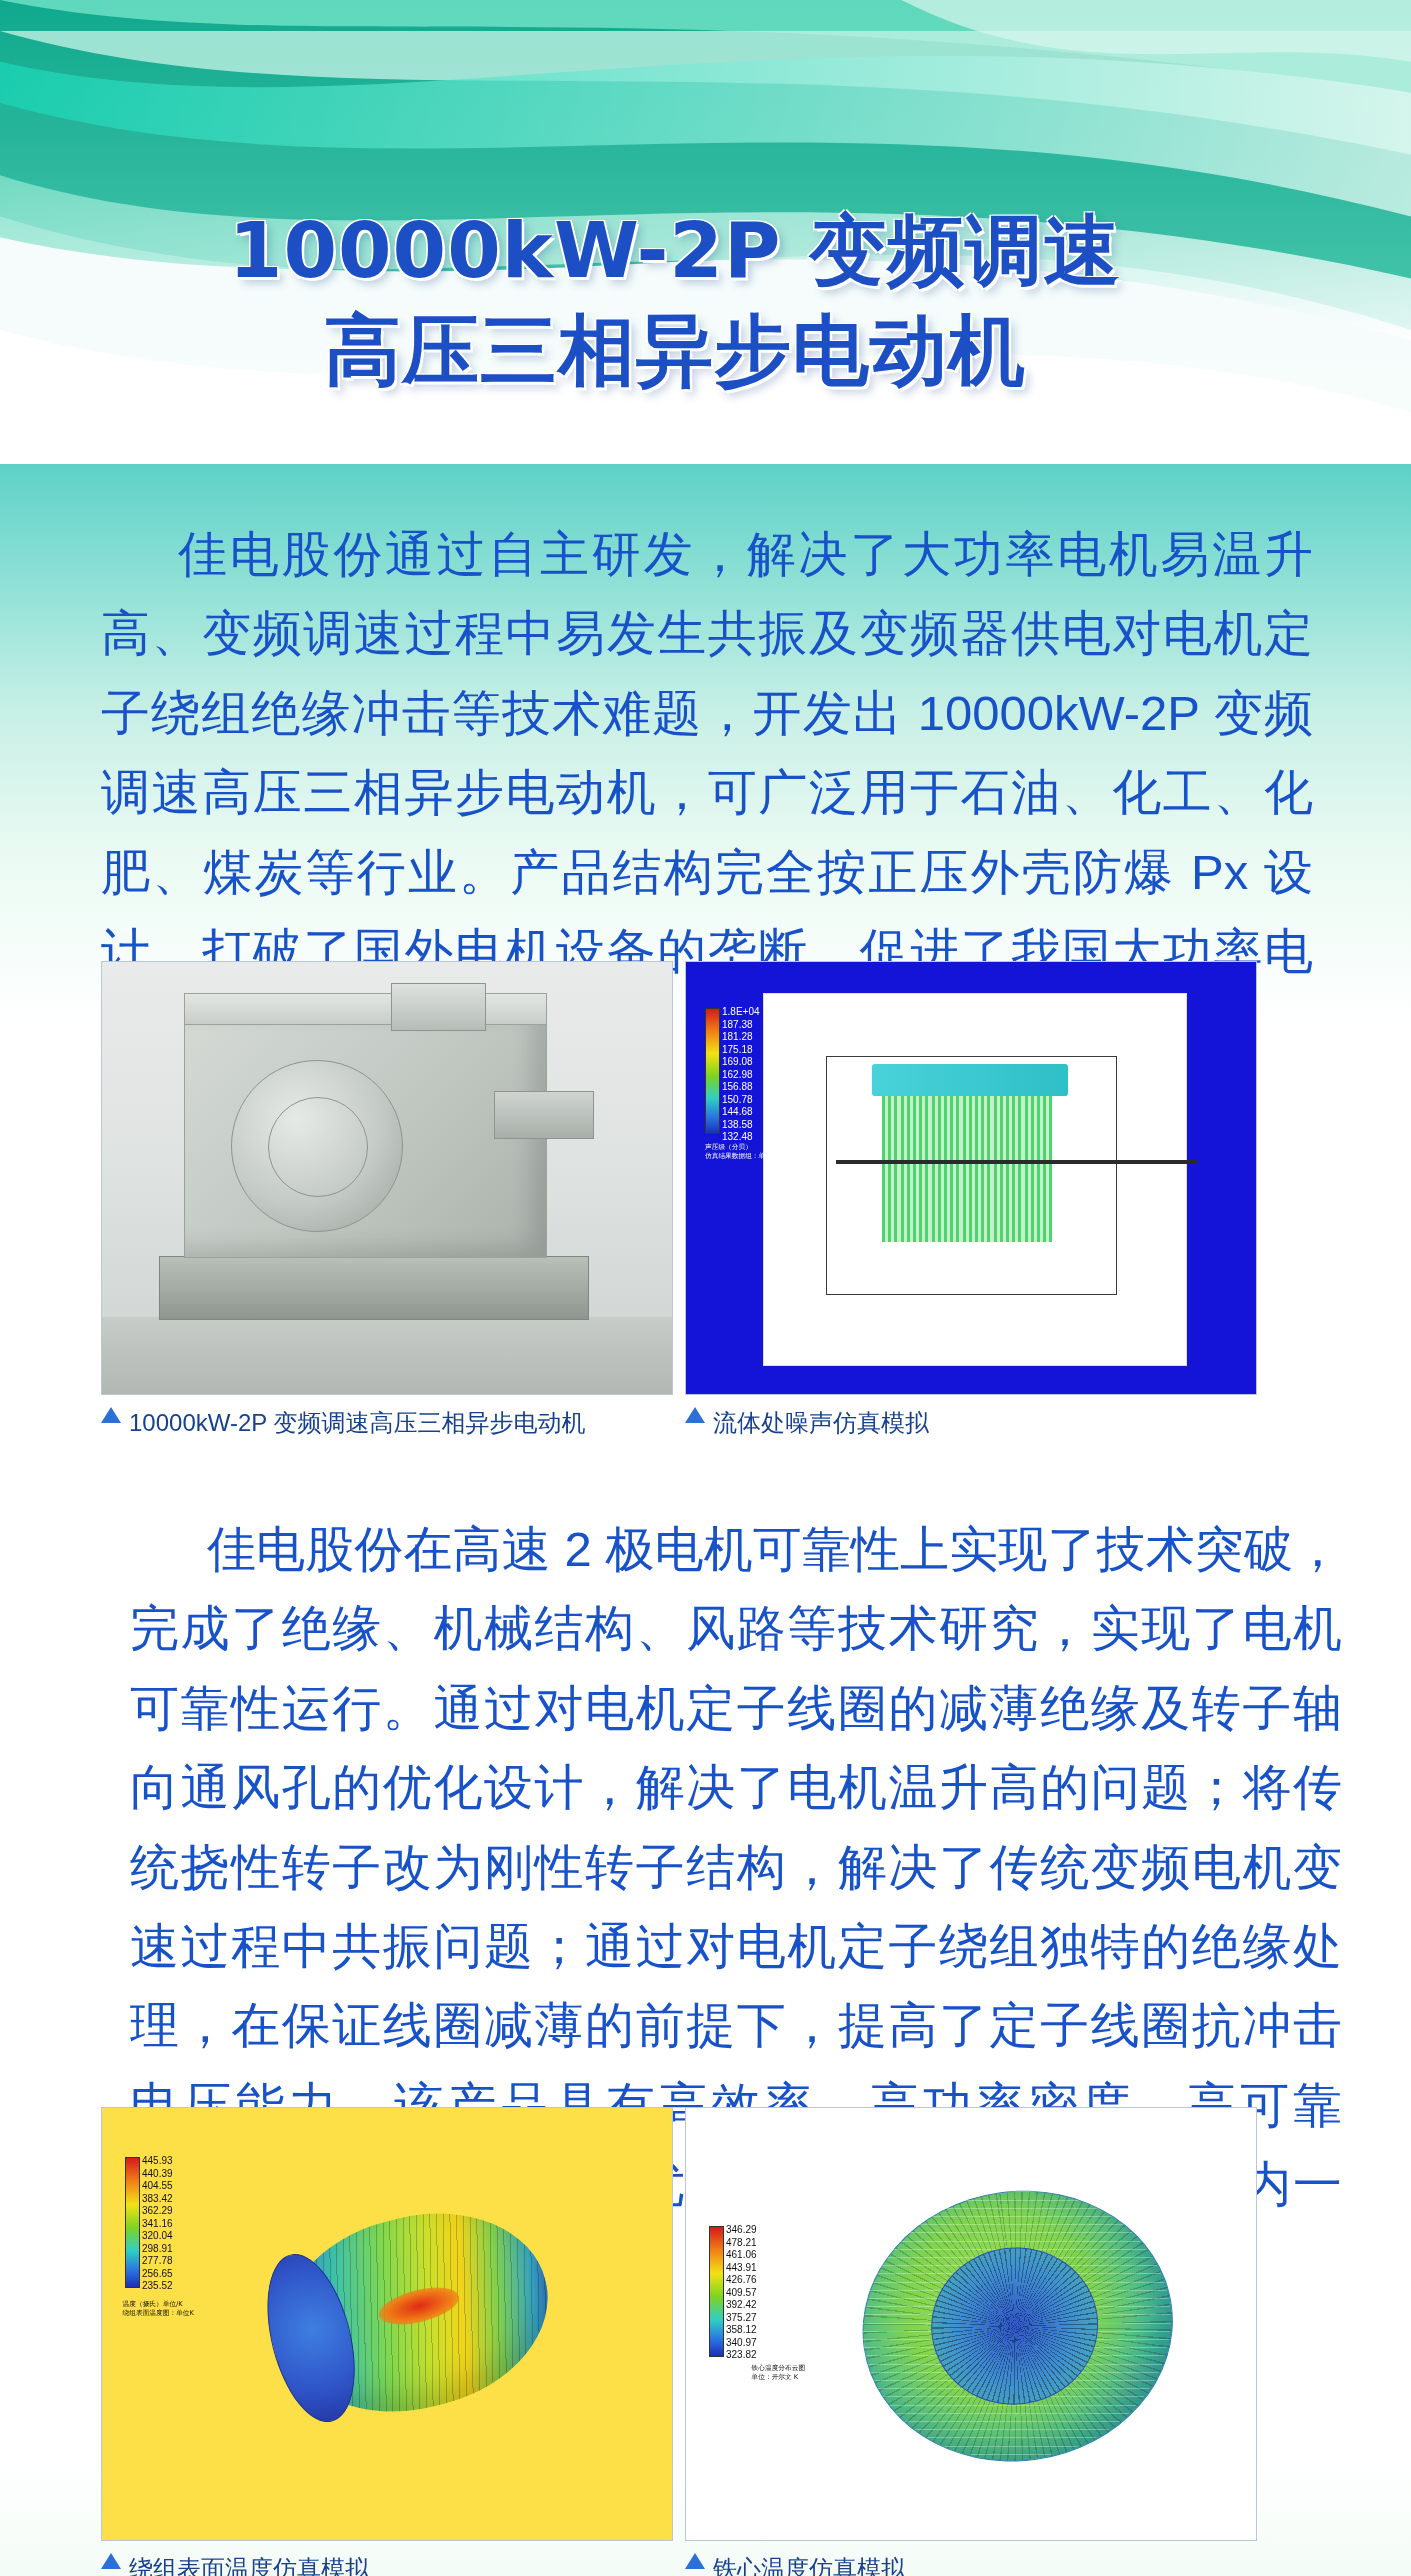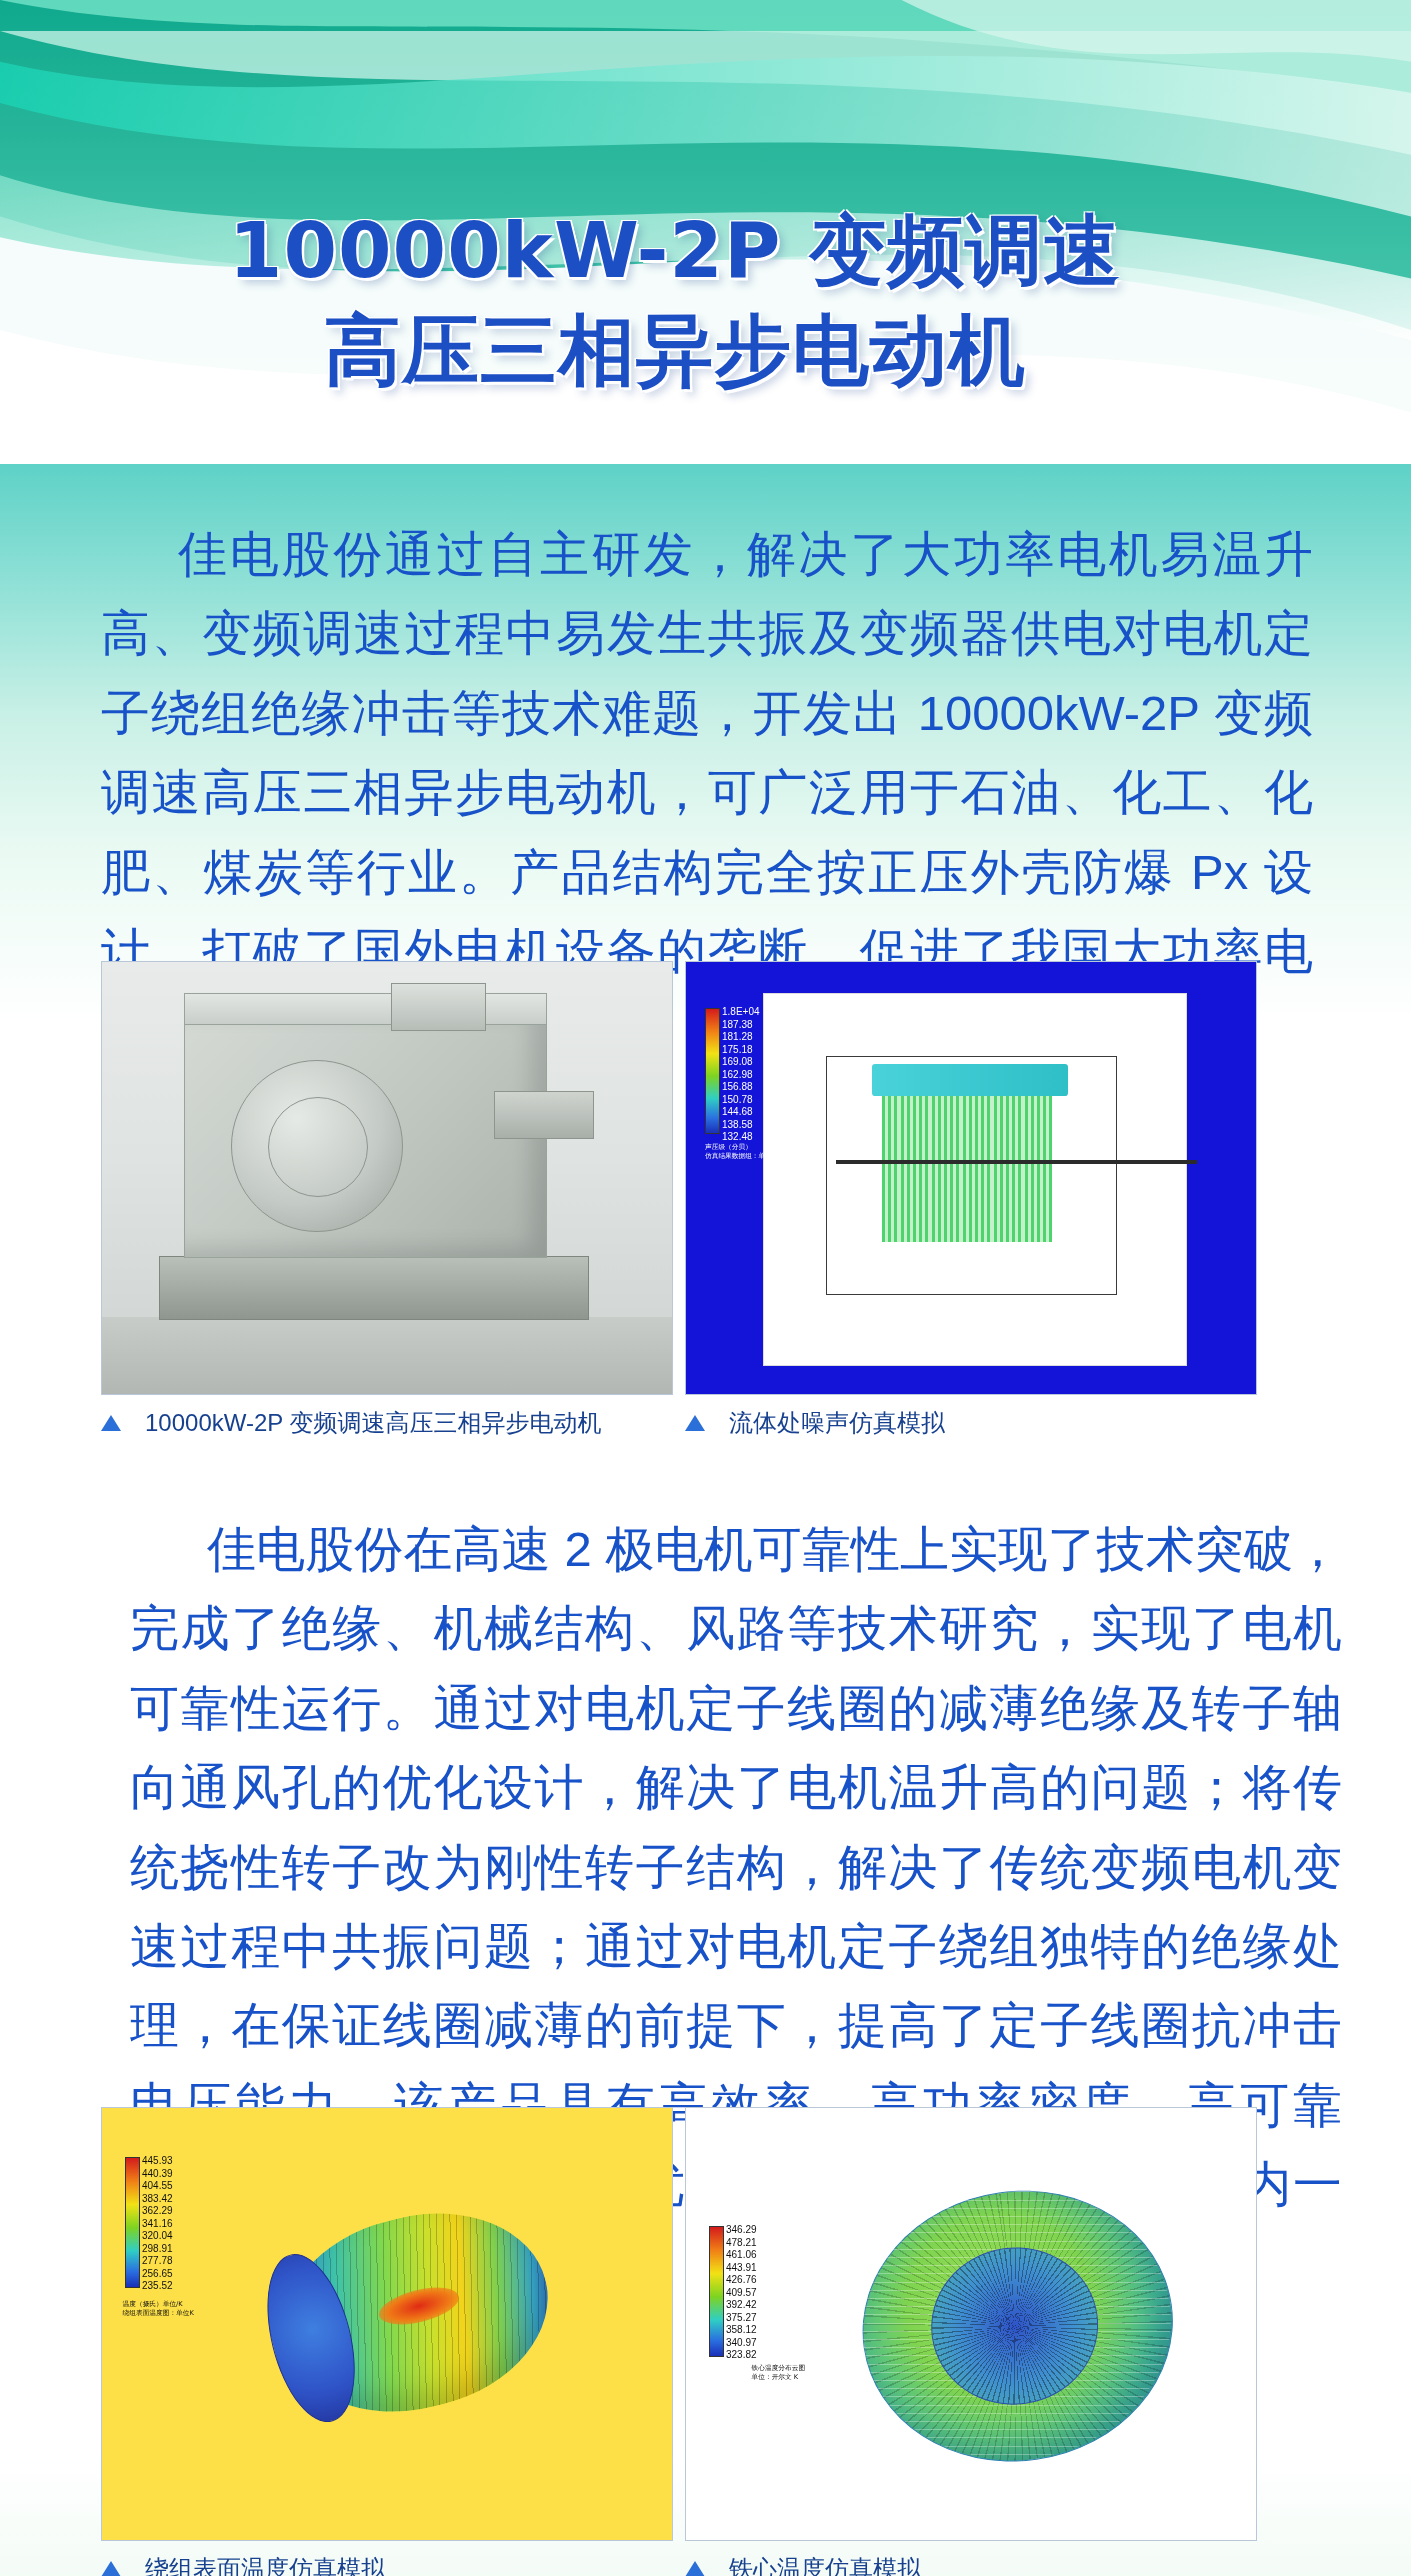--- a/index.html
+++ b/index.html
@@ -97,22 +97,21 @@
     border: 1.5px solid #b9c7d8;
     background: #ffffff;
     overflow: hidden;
     position: relative;
   }
   .fig-caption {
     margin-top: 12.4px;
     font-size: 24px;
     color: #17418f;
     display: flex;
-    align-items: center;
-    gap: 24px;
+    gap: 8px;
     white-space: nowrap;
   }
   .tri {
     display: inline-block;
     width: 0; height: 0;
     border-left: 10.3px solid transparent;
     border-right: 10.3px solid transparent;
     border-bottom: 16.5px solid #2b6fd8;
     flex: none;
   }

